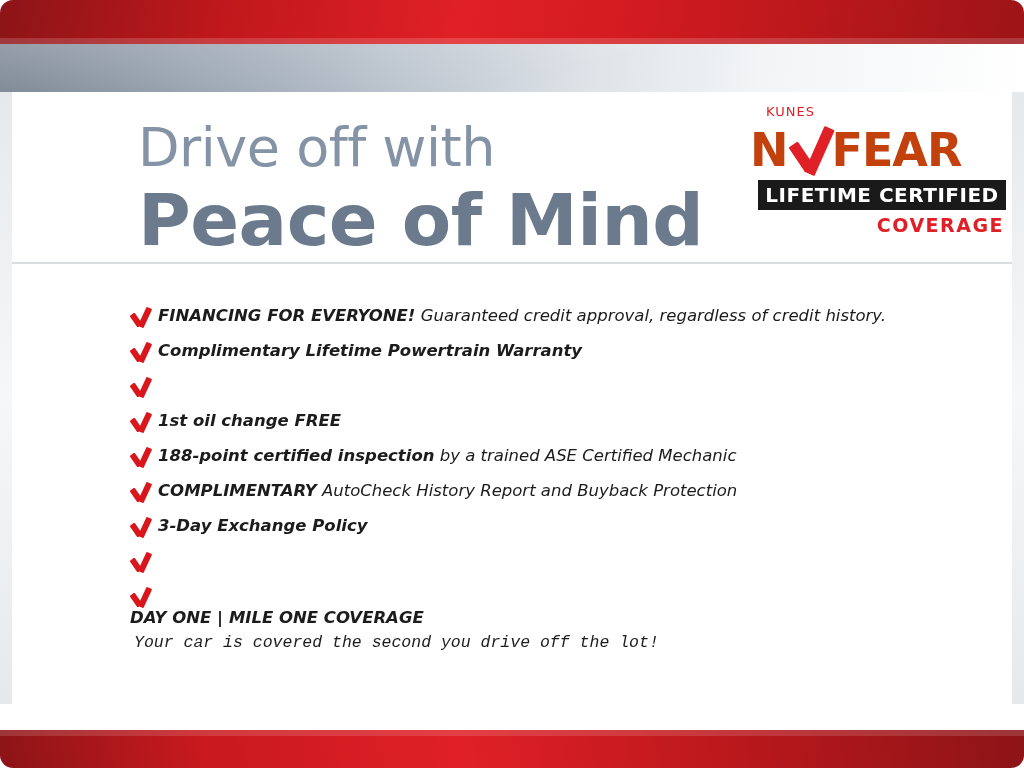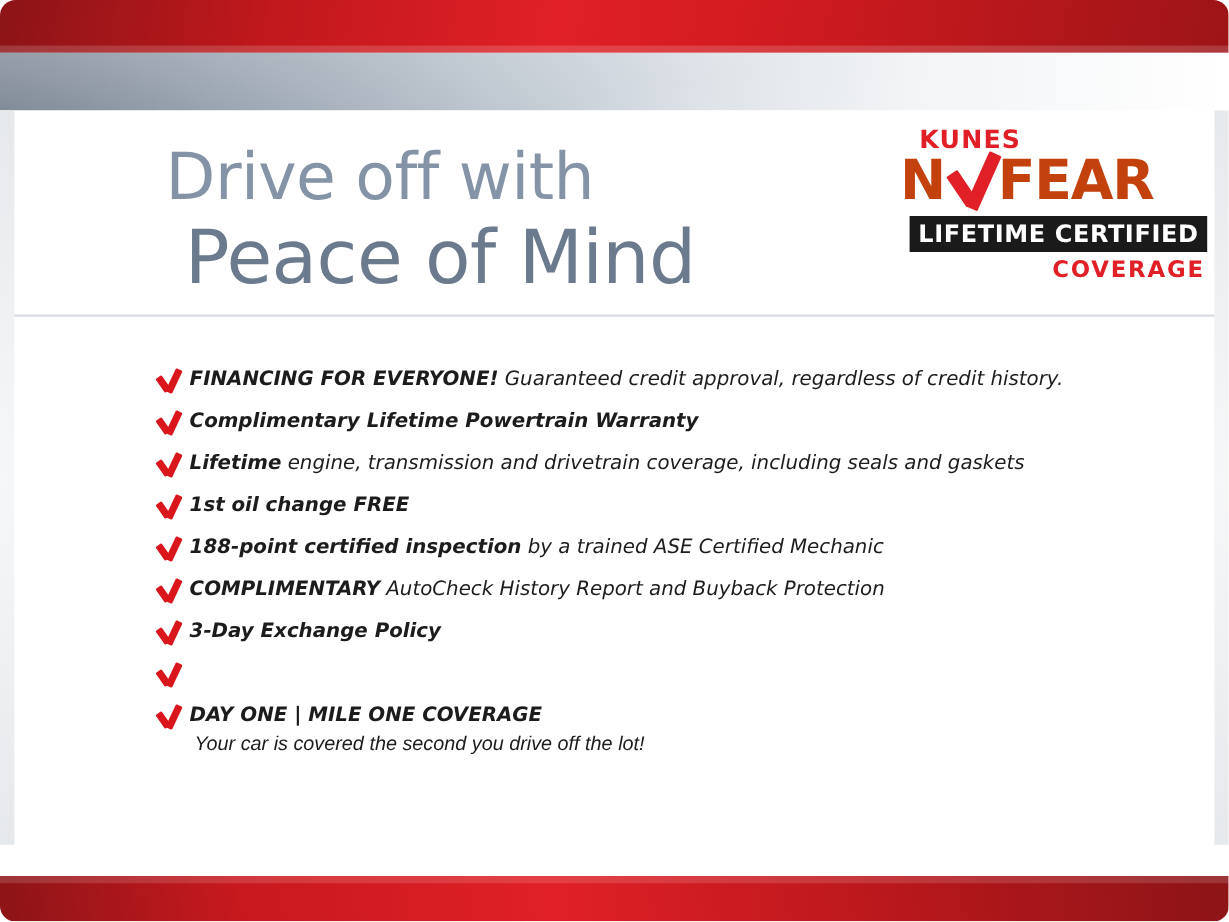--- a/index.html
+++ b/index.html
@@ -106,44 +106,43 @@
     font-family: "DejaVu Sans", sans-serif;
     font-size: 54px;
     font-weight: 400;
     color: #8494a6;
     letter-spacing: -0.5px;
     line-height: 1.05;
     white-space: nowrap;
   }
   .headline .line2 {
     font-family: "DejaVu Sans", sans-serif;
-    font-size: 62px;
-    font-weight: 400;
+    font-size: 72px;
+    font-weight: 700;
     color: #6b7b8d;
     letter-spacing: -0.5px;
     line-height: 1.1;
     margin-top: 4px;
     white-space: nowrap;
-    margin-left: 16px;
   }
 
   
   .logo {
     position: absolute;
     right: 16px;
     top: 104px;
     width: 258px;
     height: 150px;
   }
   .logo .kunes {
     position: absolute;
     left: 16px; top: 0;
     font-family: "DejaVu Sans", sans-serif;
-    font-size: 21px;
-    font-weight: 700;
+    font-size: 13px;
+    font-weight: 400;
     color: #e02026;
     letter-spacing: 1px;
   }
   .logo .nofear {
     position: absolute;
     left: 0; top: 20px;
     width: 258px;
     height: 52px;
     font-family: "DejaVu Sans", sans-serif;
     font-size: 46px;
@@ -214,21 +213,21 @@
     position: absolute;
     left: 130px;
     top: 306px;
     width: 830px;
   }
   .bullet-row {
     display: flex;
     align-items: flex-start;
     margin-bottom: 13px;
   }
-  .bullet-row:last-child { margin-bottom: 12px; }
+  .bullet-row:last-child { margin-bottom: 12px; flex-direction: column; }
 
   .check-icon {
     flex: 0 0 auto;
     width: 22px;
     height: 20px;
     position: relative;
     margin-right: 6px;
     margin-top: 2px;
   }
   .check-icon:before,
@@ -259,21 +258,21 @@
   .bullet-text .b {
     font-weight: 700;
     font-style: italic;
   }
   .bullet-text .n {
     font-weight: 400;
     font-style: italic;
     margin-top: 36px;
   }
   .bullet-sub {
-    font-family: Liberation Sans, sans-serif;
+    font-family: Liberation Mono, monospace;
     font-size: 16.5px;
     font-style: italic;
     font-weight: 400;
     color: #1c1c1c;
     margin-top: 4px;
     margin-left: 4px;
   }
 </style>
 </head>
 <body>
@@ -309,21 +308,20 @@
       <span class="bullet-text"><span class="b">FINANCING FOR EVERYONE!</span><span class="n"> Guaranteed credit approval, regardless of credit history.</span></span>
     </div>
 
     <div class="bullet-row">
       <span class="check-icon"></span>
       <span class="bullet-text"><span class="b">Complimentary Lifetime Powertrain Warranty</span><span class="n"></span></span>
     </div>
 
     <div class="bullet-row">
       <span class="check-icon"></span>
-      <span class="bullet-text"><span class="b">Lifetime</span><span class="n"> engine, transmission and drivetrain coverage, including seals and gaskets</span></span>
     </div>
 
     <div class="bullet-row">
       <span class="check-icon"></span>
       <span class="bullet-text"><span class="b">1st oil change FREE</span><span class="n"></span></span>
     </div>
 
     <div class="bullet-row">
       <span class="check-icon"></span>
       <span class="bullet-text"><span class="b">188-point certified inspection</span><span class="n"> by a trained ASE Certified Mechanic</span></span>

